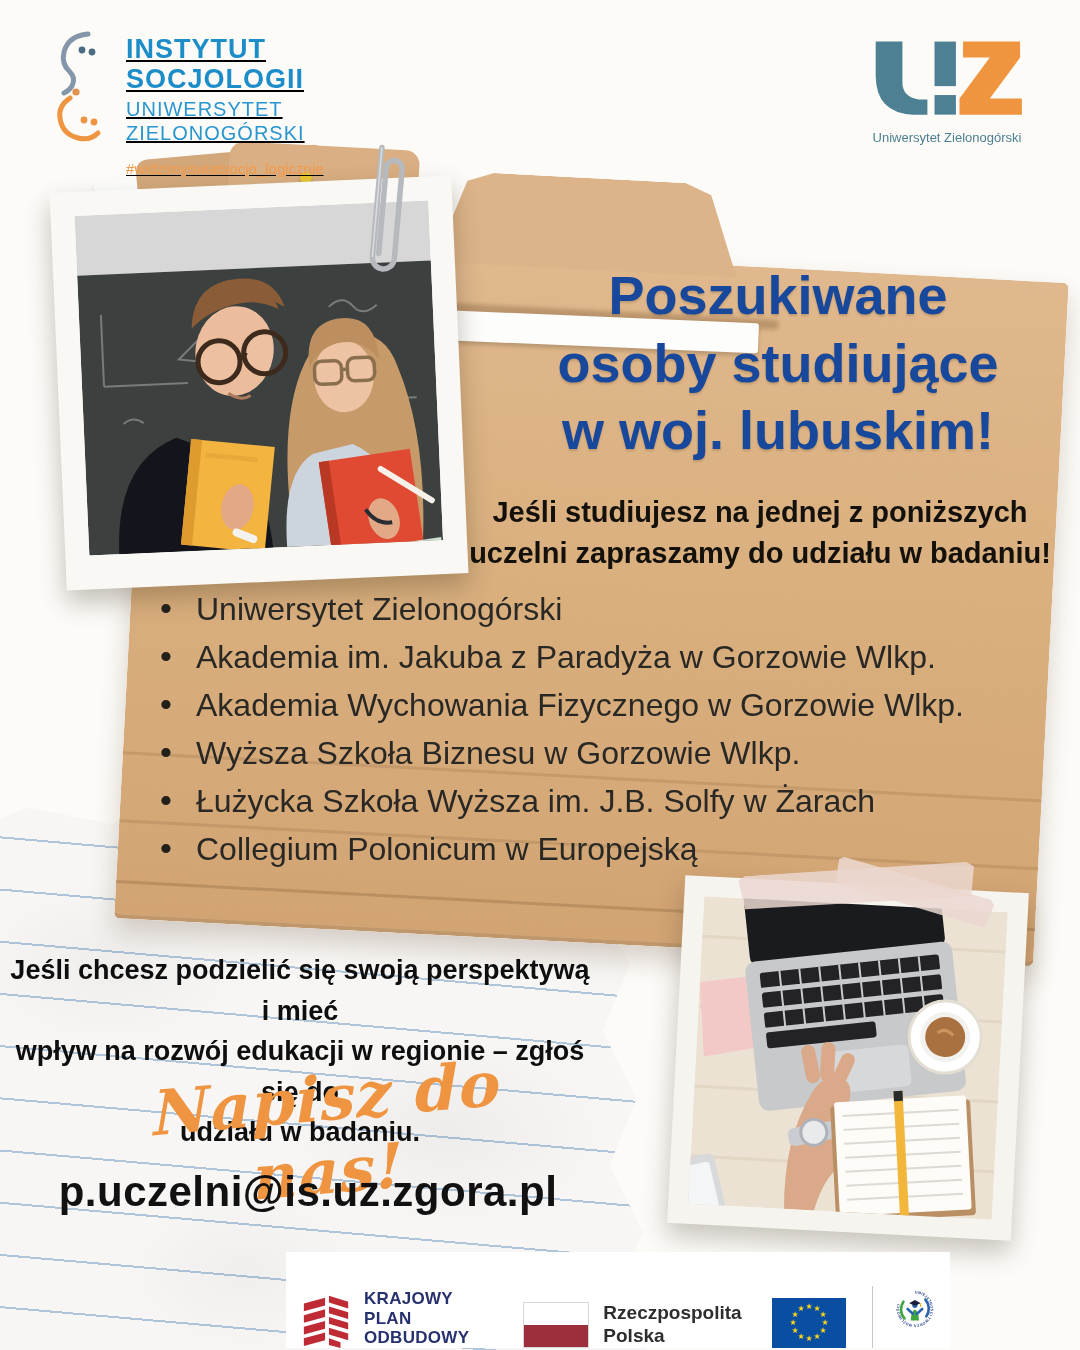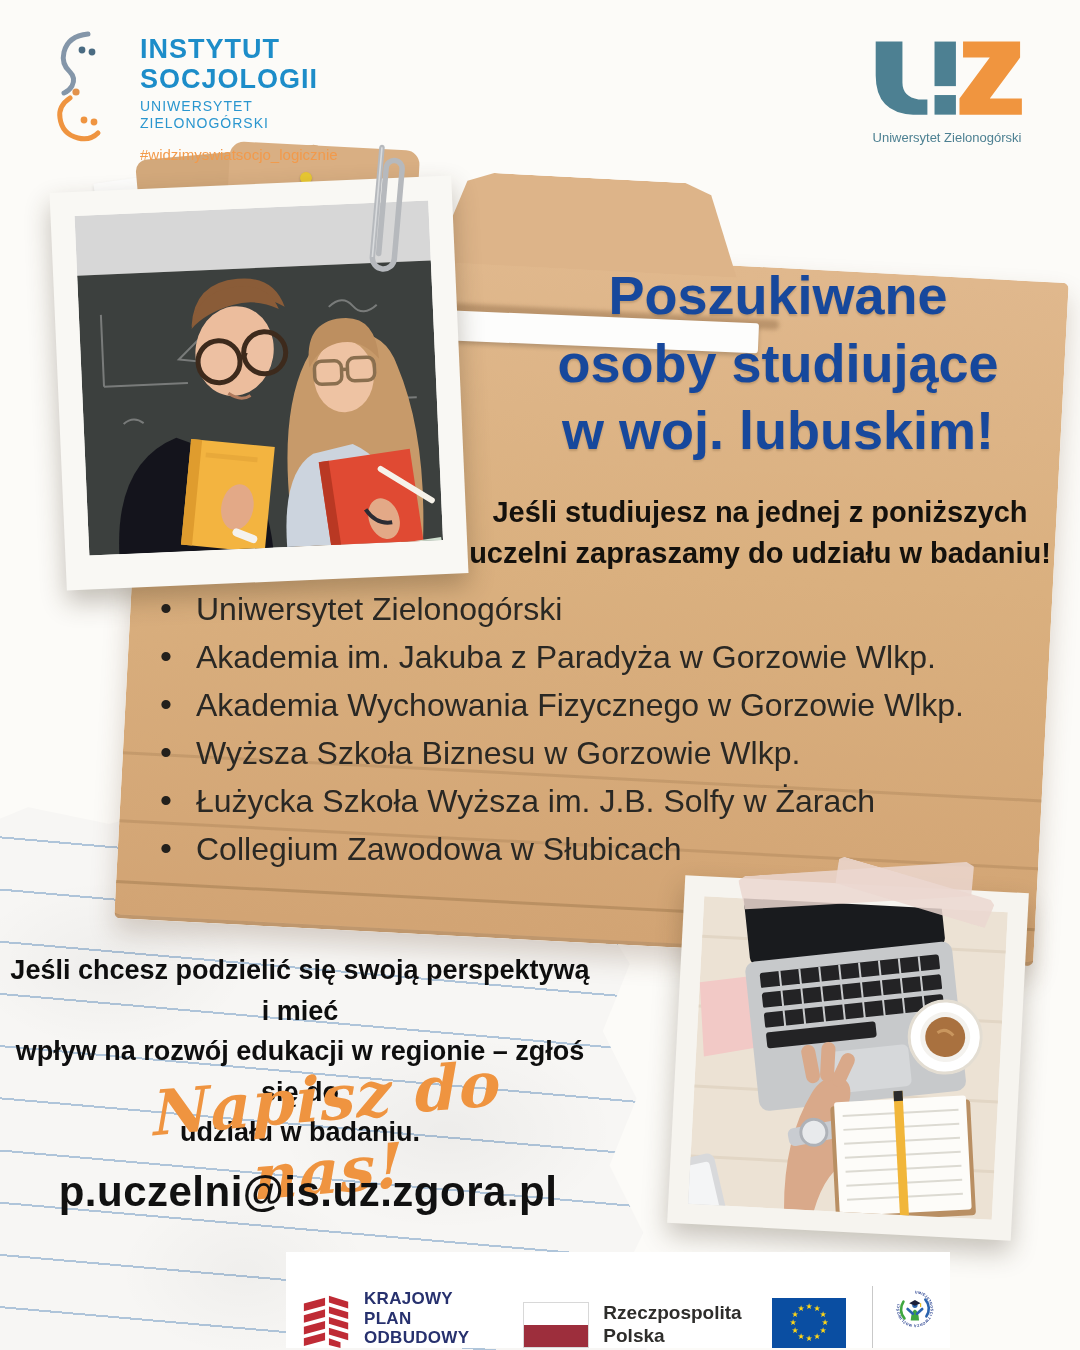--- a/index.html
+++ b/index.html
@@ -1,24 +1,24 @@
 <!DOCTYPE html>
 <html><head>
 <meta charset="utf-8">
 <style>
   html,body{margin:0;padding:0;}
   .poster{
     position:relative; width:1080px; height:1350px; overflow:hidden;
     background:#fcfbf8; font-family:"Liberation Sans", sans-serif;
   }
   
-  .is-logo{position:absolute; left:52px; top:28px; display:flex; gap:24px; z-index:6;}
+  .is-logo{position:absolute; left:52px; top:28px; display:flex; gap:10px; z-index:6;text-decoration:underline;}
   .is-text{padding-top:6px;}
   .is-title{font-size:27px; font-weight:800; color:#1d8dc9; letter-spacing:1px; line-height:1.12;}
-  .is-sub{font-size:14px; color:#2a96cf; letter-spacing:1px; line-height:1.18; margin-top:4px; font-weight:400;}
+  .is-sub{font-size:20px; color:#2a96cf; letter-spacing:1px; line-height:1.18; margin-top:4px; font-weight:400;}
   .is-hash{font-size:15px; color:#f29a4b; margin-top:14px;}
   
   .uz-logo{position:absolute; left:862px; top:38px; width:170px; text-align:center; z-index:6;}
   .uz-caption{font-size:13px; color:#4d8092; margin-top:6px;}
   
   .back-piece{position:absolute; z-index:1;}
   .folder{position:absolute; left:150px; top:235px; width:920px; height:680px;
     transform:rotate(3deg); transform-origin:top left; z-index:3;
     background:linear-gradient(180deg,#e0b88d 0%,#dab07f 45%,#d2a474 100%);
     border-radius:6px; border-bottom:4px solid rgba(150,110,70,.45);
@@ -214,21 +214,21 @@
     <div>Jeśli studiujesz na jednej z poniższych</div>
     <div>uczelni zapraszamy do udziału w badaniu!</div>
   </div>
 
   <ul class="uni-list">
     <li>Uniwersytet Zielonogórski</li>
     <li>Akademia im. Jakuba z Paradyża w Gorzowie Wlkp.</li>
     <li>Akademia Wychowania Fizycznego w Gorzowie Wlkp.</li>
     <li>Wyższa Szkoła Biznesu w Gorzowie Wlkp.</li>
     <li>Łużycka Szkoła Wyższa im. J.B. Solfy w Żarach</li>
-    <li>Collegium Zawodowa w Słubicach</li>
+    <li>Collegium Polonicum w Europejską</li>
   </ul>
 
   <div class="note-text">
     <div>Jeśli chcesz podzielić się swoją perspektywą i mieć</div>
     <div>wpływ na rozwój edukacji w regionie – zgłoś się do</div>
     <div>udziału w badaniu.</div>
   </div>
   <div class="handwritten">Napisz do nas!</div>
   <div class="email">p.uczelni@is.uz.zgora.pl</div>
 

